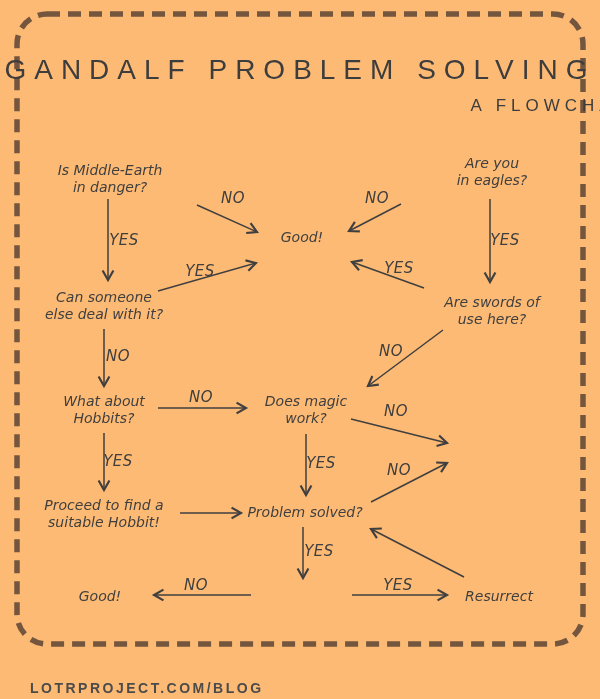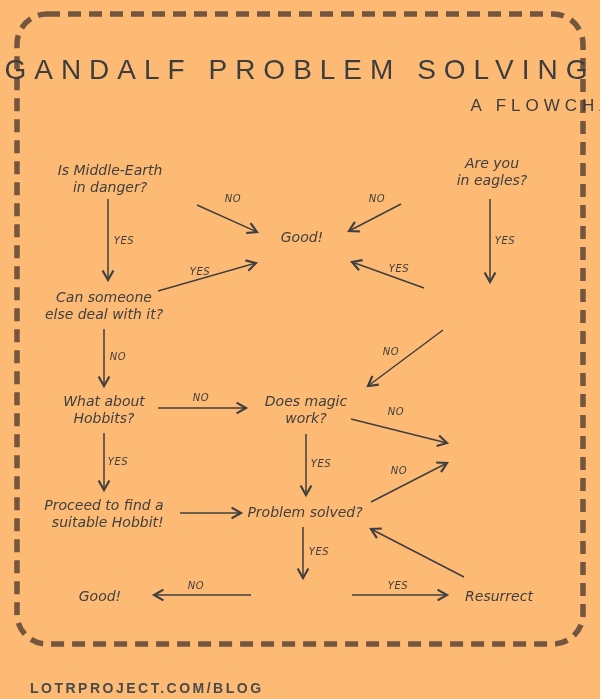--- a/index.html
+++ b/index.html
@@ -64,21 +64,21 @@
     font-style: italic;
     font-size: 14px;
     line-height: 1.2;
     color: var(--ink, #3f3f3f);
     white-space: pre-line;
   }
   .edge-label {
     position: absolute;
     transform: translate(-50%, -50%);
     font-style: italic;
-    font-size: 10px;
+    font-size: 15px;
     letter-spacing: 0.5px;
     color: var(--ink, #3f3f3f);
     white-space: nowrap;
   }
   .footer {
     position: absolute;
     left: 30px;
     top: 657px;
     font-family: "Liberation Sans", sans-serif;
     font-size: 14px;
@@ -126,25 +126,27 @@
         <line x1="352" y1="595" x2="447" y2="595" class="edge-line" marker-end="url(#arrowhead)"></line>
         <line x1="464" y1="577" x2="371" y2="529" class="edge-line" marker-end="url(#arrowhead)"></line>
       </svg>
   <div class="node" style="left: 110px; top: 179px;">Is Middle-Earth
 in danger?</div>
       <div class="node" style="left: 492px; top: 172px;">Are you
 in eagles?</div>
       <div class="node" style="left: 302px; top: 237px;">Good!</div>
       <div class="node" style="left: 104px; top: 306px; font-style: italic;">Can someone
 else deal with it?</div>
+      <div class="node" style="left: 492px; top: 311px;">Are swords of
+use here?</div>
       <div class="node" style="left: 104px; top: 410px;">What about
 Hobbits?</div>
       <div class="node" style="left: 306px; top: 410px;">Does magic
 work?</div>
-      <div class="node" style="left: 104px; top: 514px; text-align: right;">Proceed to find a
+      <div class="node" style="left: 104px; top: 514px;">Proceed to find a
 suitable Hobbit!</div>
       <div class="node" style="left: 305px; top: 512px;">Problem solved?</div>
       <div class="node" style="left: 499px; top: 596px;">Resurrect</div>
       <div class="node" style="left: 100px; top: 596px;">Good!</div>
       <div class="edge-label" style="left: 233px; top: 198px;">NO</div>
       <div class="edge-label" style="left: 124px; top: 240px;">YES</div>
       <div class="edge-label" style="left: 377px; top: 198px;">NO</div>
       <div class="edge-label" style="left: 505px; top: 240px;">YES</div>
       <div class="edge-label" style="left: 200px; top: 271px;">YES</div>
       <div class="edge-label" style="left: 399px; top: 268px;">YES</div>

